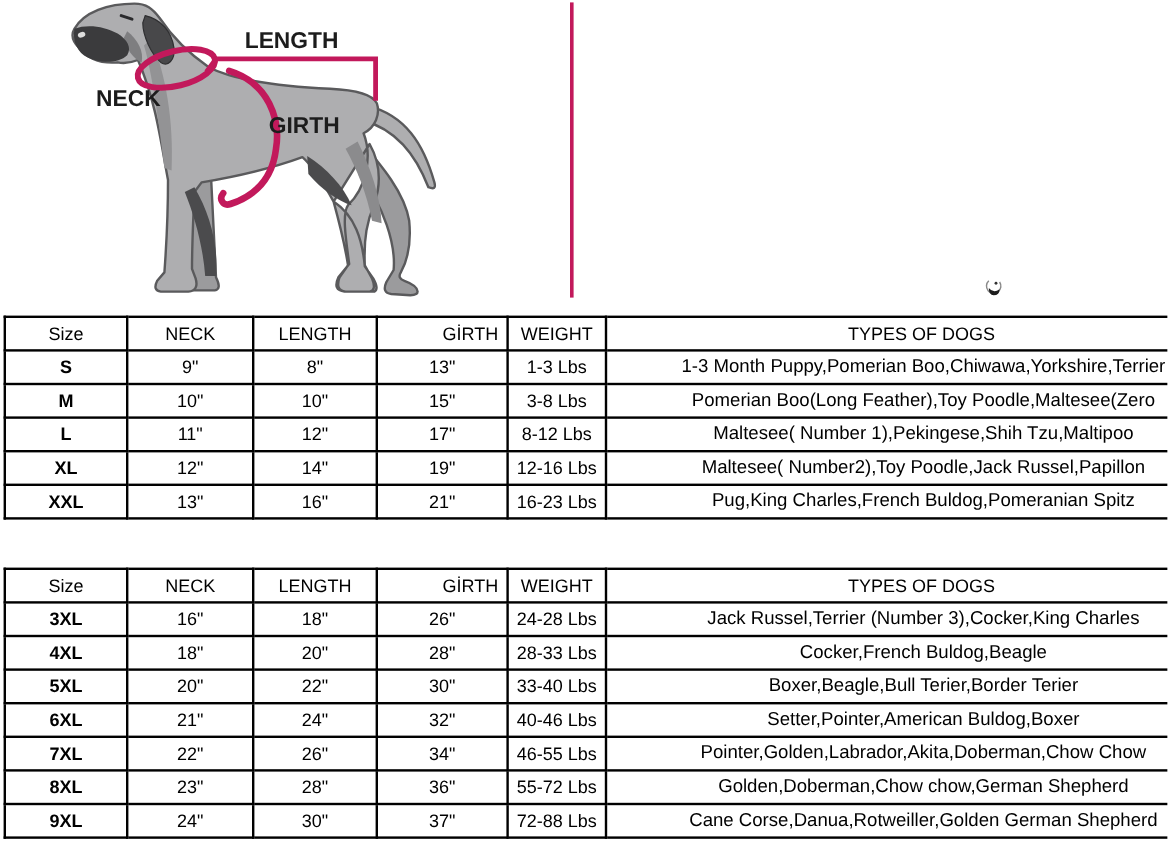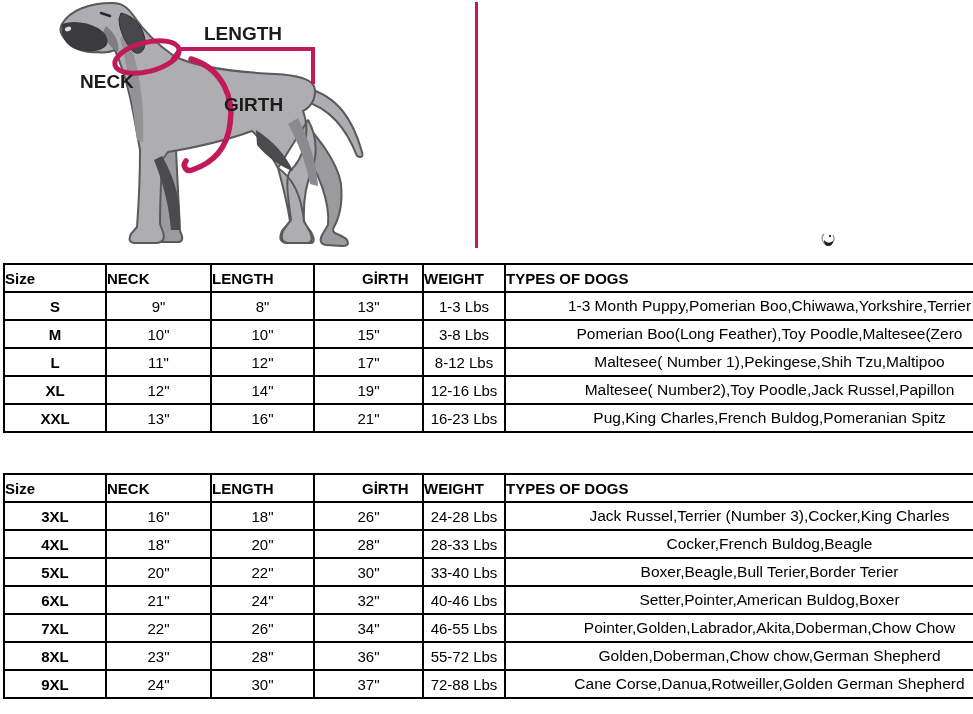--- a/index.html
+++ b/index.html
@@ -15,21 +15,21 @@
   table.sizes {
     position:absolute; left:3px; width:967px;
     border-collapse:collapse; table-layout:fixed; background:#fff;
   }
   #table-small { top:263px; }
   #table-large { top:473px; }
   table.sizes th, table.sizes td {
     border:2px solid #000; color:#000; height:28px; padding:0;
     overflow:hidden; white-space:nowrap; vertical-align:middle;
   }
-  table.sizes th { font-size:15px; font-weight:bold; text-align:left; }
+  table.sizes th { font-size:15px; font-weight:normal; text-align:center; }
   table.sizes td { font-size:15px; text-align:center; }
   table.sizes th:nth-child(1){ width:102px; }
   table.sizes th:nth-child(2){ width:105px; }
   table.sizes th:nth-child(3){ width:103px; }
   table.sizes th:nth-child(4){ width:109px;padding-left:47px; }
   table.sizes th:nth-child(5){ width:82px; }
   table.sizes th:nth-child(6){ width:526px;margin-left:35px; }
   table.sizes td:nth-child(1){ font-weight:bold; }
   table.sizes td:nth-child(6){ text-align:center; padding-left:3px; font-size:15.5px; }
 

